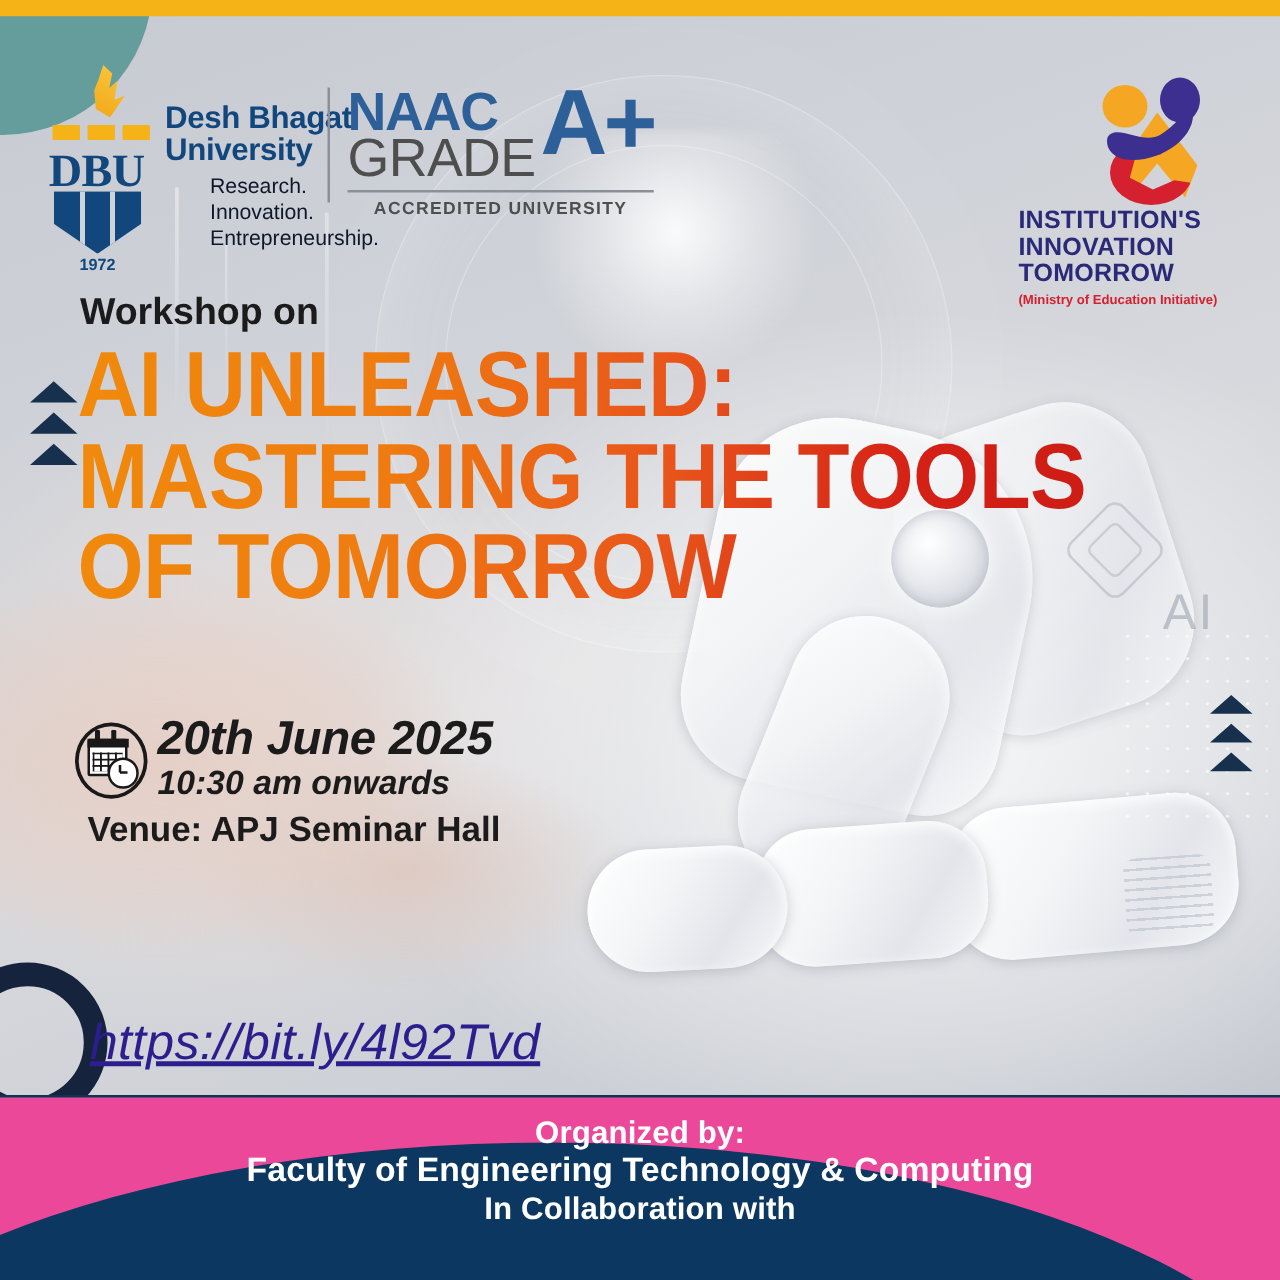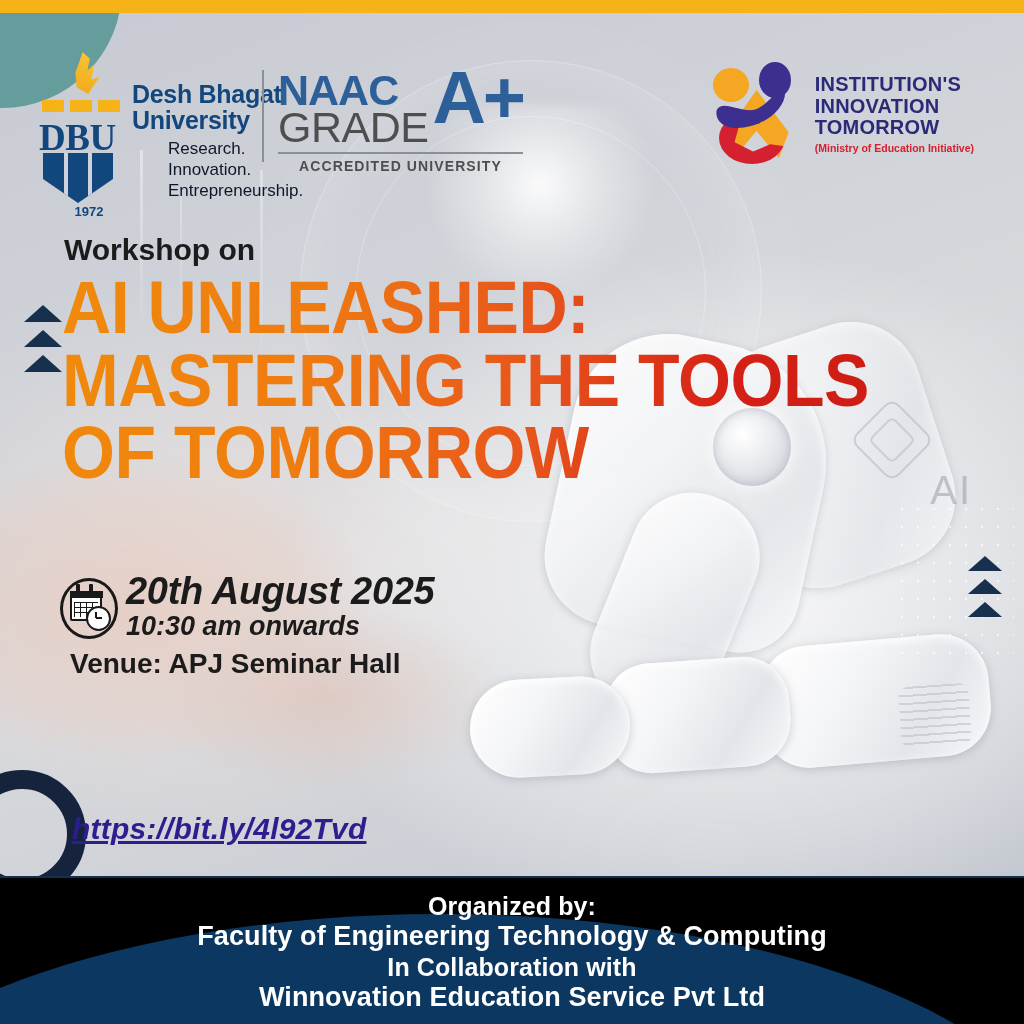--- a/index.html
+++ b/index.html
@@ -195,21 +195,21 @@
     background: #12477e;
     clip-path: polygon(0 0, 100% 0, 100% 52%, 50% 100%, 0 52%);
   }
   .dbu-shield::before, .dbu-shield::after {
     content: ""; position: absolute; top: 0; width: 4px; height: 100%;
     background: #ced2da;
   }
   .dbu-shield::before { left: 21px; }
   .dbu-shield::after  { left: 45px; }
   .dbu-year {
-    position: absolute; left: 11px; top: 152px; width: 96px;
+    position: absolute; left: 0; top: 152px; width: 96px;
     text-align: center; font-size: 13px; font-weight: 700; color: #12477e;
   }
   .dbu-text { margin-left: 6px; margin-top: 30px; }
   .dbu-name {
     font-size: 25px; font-weight: 700; line-height: 1.02;
     color: #12477e; letter-spacing: -0.3px;
   }
   .dbu-tag {
     margin-top: 5px; font-size: 17px; line-height: 1.24; color: #0f172a; font-weight: 400; margin-left: 36px;
   }
@@ -232,21 +232,21 @@
     margin-left: 4px; margin-top: -4px;
     font-size: 74px; font-weight: 700; color: #2d6098; line-height: 0.8;
     letter-spacing: -3px;
   }
   .naac-rule { margin-top: 6px; width: 245px; height: 2px; background: #8b8f98; }
   .naac-accredited {
     margin-top: 4px; width: 245px; text-align: center;
     font-size: 14px; font-weight: 700; color: #4e4e4e; letter-spacing: 1.1px;
   }
 
-  .iic-logo { position: absolute; right: 50px; top: 62px; display: flex; align-items: center; }
+  .iic-logo { position: absolute; right: 50px; top: 62px; display: flex; align-items: flex-end; flex-direction: column; }
   .iic-mark { position: relative; width: 96px; height: 104px; }
   .iic-dot-y {
     position: absolute; left: 4px; top: 6px; width: 36px; height: 34px;
     border-radius: 50%; background: #f5a623;
   }
   .iic-dot-b {
     position: absolute; left: 50px; top: 0px; width: 32px; height: 36px;
     border-radius: 50%; background: #3c2f8f;
   }
   .iic-yellow-body {
@@ -342,28 +342,28 @@
   .dt-time {
     margin-top: 2px; font-size: 27px; font-weight: 700; font-style: italic; color: #1b1b1b;
     line-height: 1.05;
   }
   .venue {
     position: absolute; left: 70px; top: 648px;
     font-size: 28px; font-weight: 700; color: #1b1b1b;
   }
   .link {
     position: absolute; left: 72px; top: 812px;
-    font-size: 30px; font-weight: 700; font-style: italic; color: #2d1e8f;
+    font-size: 40px; font-weight: 400; font-style: italic; color: #2d1e8f;
     letter-spacing: 0.2px;
   }
 
   
   .banner {
     position: absolute; left: 0; bottom: 0; width: 100%; height: 146px;
-    background: #000000;
+    background: #ec4899;
     z-index: 9;
     overflow: hidden;
     border-top: 2px solid #0d3253;
   }
   .banner-arc {
     position: absolute;
     left: -190px; top: 36px;
     width: 1260px; height: 520px;
     border-radius: 50%;
     background: #0c3760;
@@ -490,33 +490,32 @@
       <div class="cal-icon">
         <div class="cal-ring"></div>
         <div class="cal-tab-l"></div>
         <div class="cal-tab-r"></div>
         <div class="cal-body">
           <div class="cal-grid"></div>
         </div>
         <div class="cal-clock"></div>
       </div>
       <div class="dt-text">
-        <div class="dt-date">20th August 2025</div>
+        <div class="dt-date">20th June 2025</div>
         <div class="dt-time">10:30 am onwards</div>
       </div>
     </div>
 
     <div class="venue">Venue: APJ Seminar Hall</div>
 
     <a class="link" href="#">https://bit.ly/4l92Tvd</a>
   </div>
 
   <div class="banner">
     <div class="banner-arc"></div>
     <div class="banner-text">
       <div class="banner-line l1">Organized by:</div>
       <div class="banner-line l2">Faculty of Engineering Technology &amp; Computing</div>
       <div class="banner-line l3">In Collaboration with</div>
-      <div class="banner-line l4">Winnovation Education  Service Pvt Ltd</div>
     </div>
   </div>
 
 </div>
 
 </body></html>

